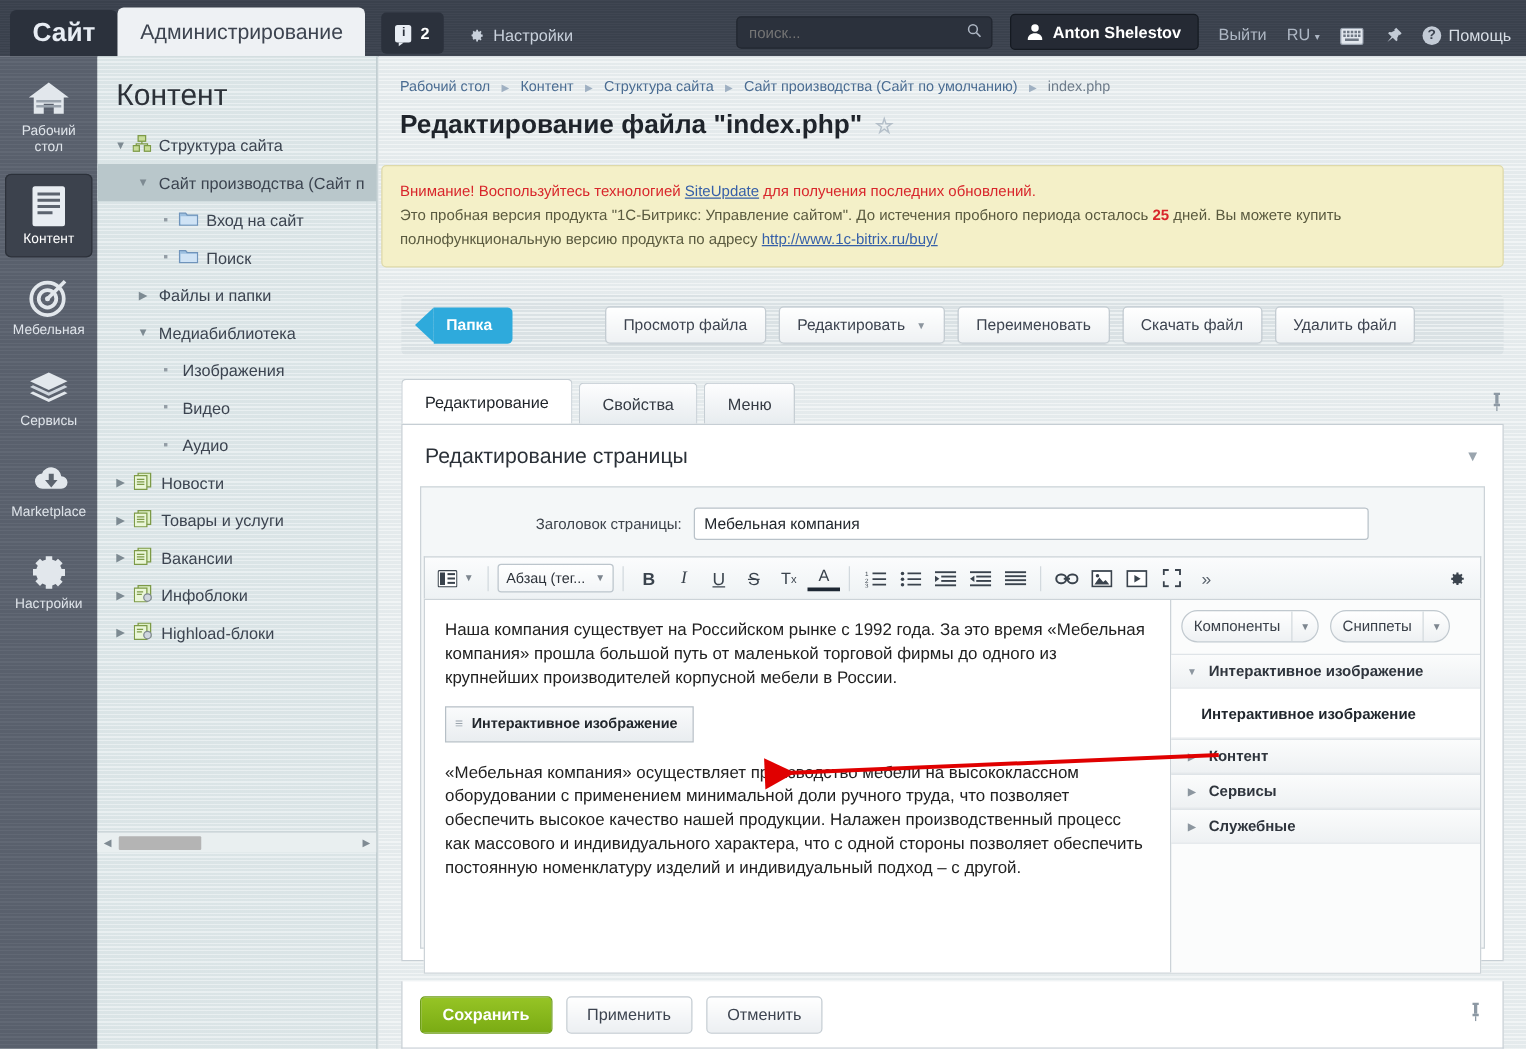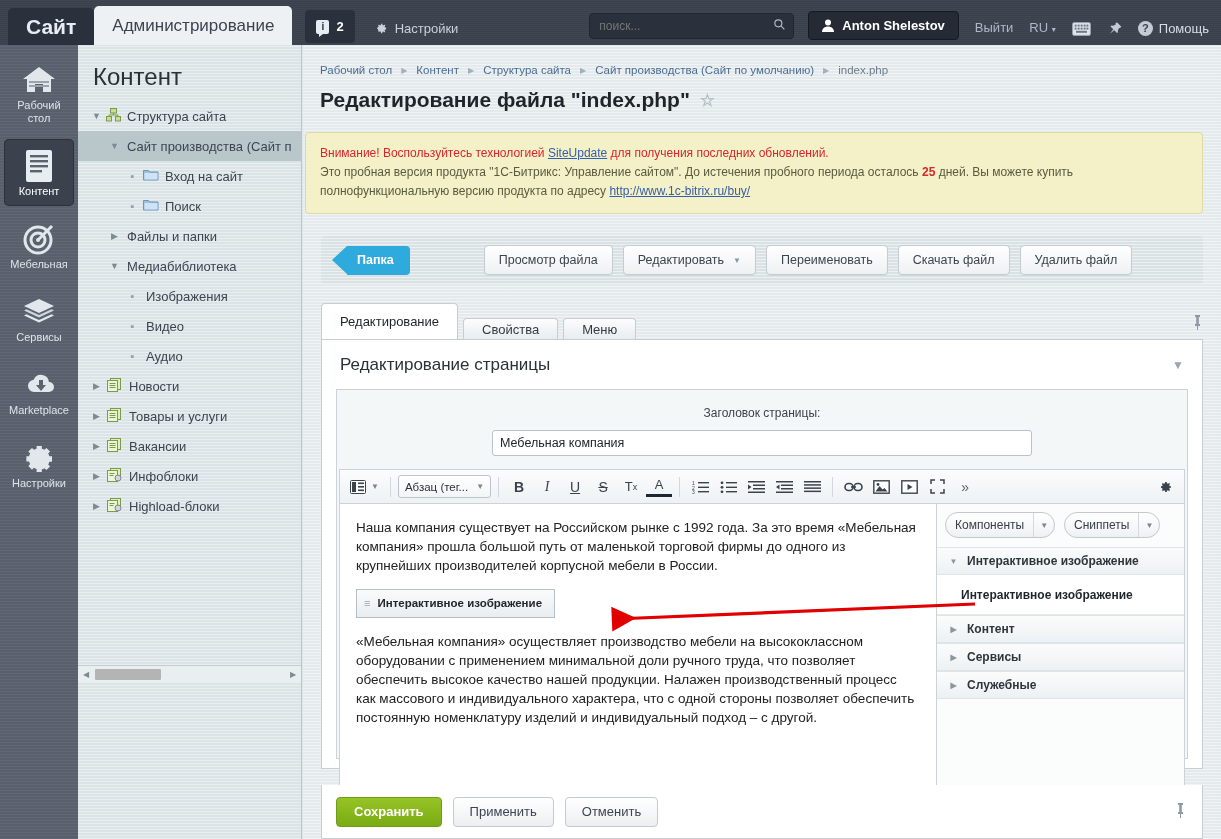--- a/index.html
+++ b/index.html
@@ -127,38 +127,38 @@
   }
   .gbtn{
     height:30px;display:flex;align-items:center;gap:9px;padding:0 14px;border:1px solid #c4ccd2;
     border-radius:4px;background:linear-gradient(#ffffff,#eef1f3);color:#3d4450;font-size:12.5px;cursor:pointer;
     box-shadow:0 1px 0 rgba(0,0,0,.04);
   }
   .gbtn .car{font-size:8px;color:#8d969f;}
 
   .tabs{margin:19px 18px 0;display:flex;align-items:flex-end;position:relative;}
   .tab{
-    height:21px;display:flex;align-items:center;padding:0 18px;font-size:13px;color:#353b44;
+    height:33px;display:flex;align-items:center;padding:0 18px;font-size:13px;color:#353b44;
     background:linear-gradient(#fdfdfe,#e7ecef);border:1px solid #c6ced4;border-bottom:none;
     border-radius:4px 4px 0 0;margin-right:5px;cursor:pointer;
   }
   .tab.active{background:#fff;height:36px;color:#1e2329;}
   .pin{margin-left:auto;color:#8d99a4;font-size:15px;cursor:pointer;padding-bottom:6px;}
 
   .panel{
     margin:0 18px;background:#fff;border:1px solid #c6ced4;border-top:1px solid #c6ced4;
     height:430px;position:relative;
   }
   .panel-head{
     display:flex;align-items:center;padding:15px 18px 14px;font-size:17px;color:#2b3138;
   }
   .panel-head .chev{margin-left:auto;color:#9aa5ae;font-size:12px;cursor:pointer;}
 
   .editor-box{margin:0 14px;border:1px solid #ccd3d8;border-top:1px solid #ccd3d8;background:#f4f7f8;height:370px;}
-  .title-row{display:flex;align-items:center;justify-content:center;padding:16px 0 13px;gap:10px;flex-direction:column;}
+  .title-row{display:flex;align-items:center;justify-content:center;padding:16px 0 13px;gap:10px;}
   .title-row label{font-size:12px;color:#3d434b;}
   .title-row input{
     width:540px;height:26px;border:1px solid #b9c2c9;border-radius:3px;padding:0 7px;font-size:12.5px;
     color:#22272d;outline:none;font-family:"Liberation Sans",sans-serif;background:#fff;
   }
 
   .etoolbar{
     margin:0 2px;height:34px;display:flex;align-items:center;background:linear-gradient(#fbfcfd,#eef2f4);
     border:1px solid #ccd3d8;border-bottom:none;padding:0 6px;gap:2px;
   }

